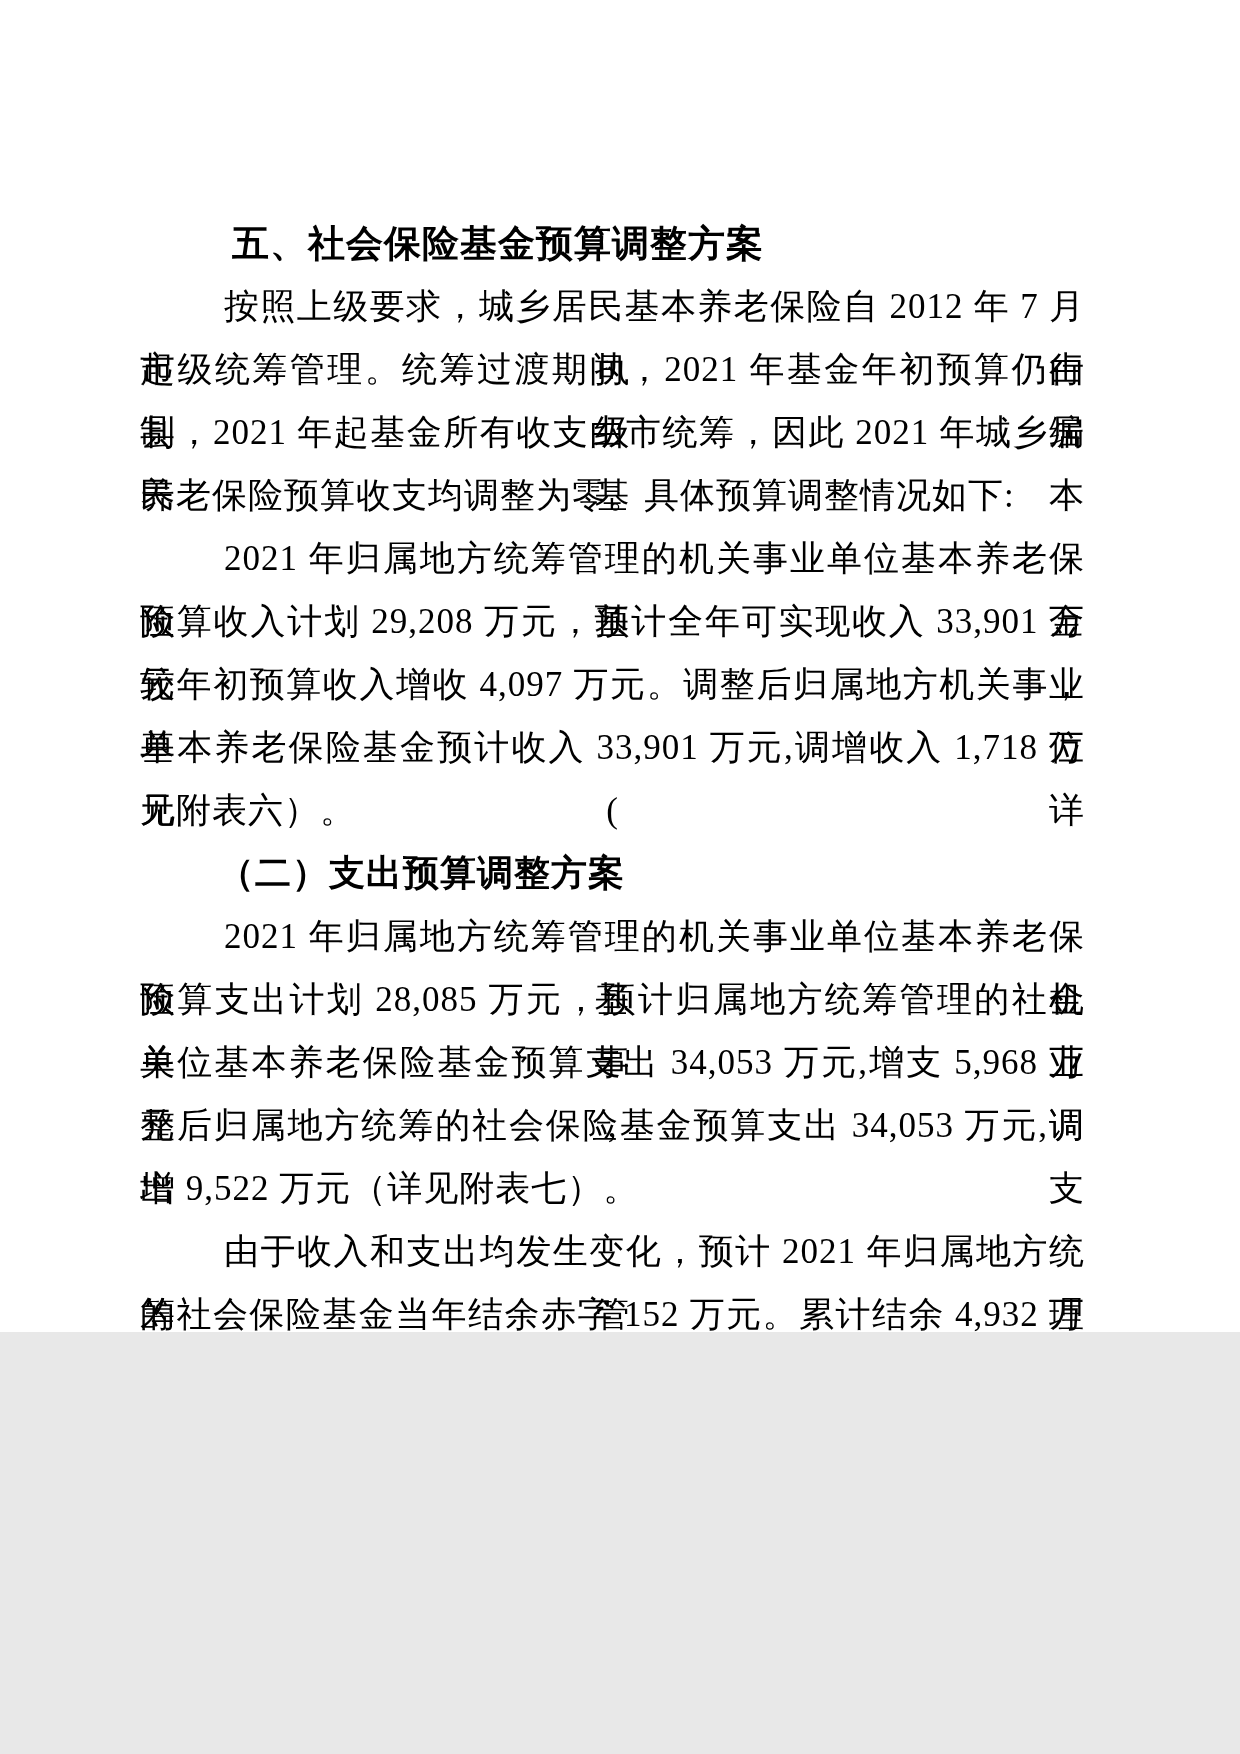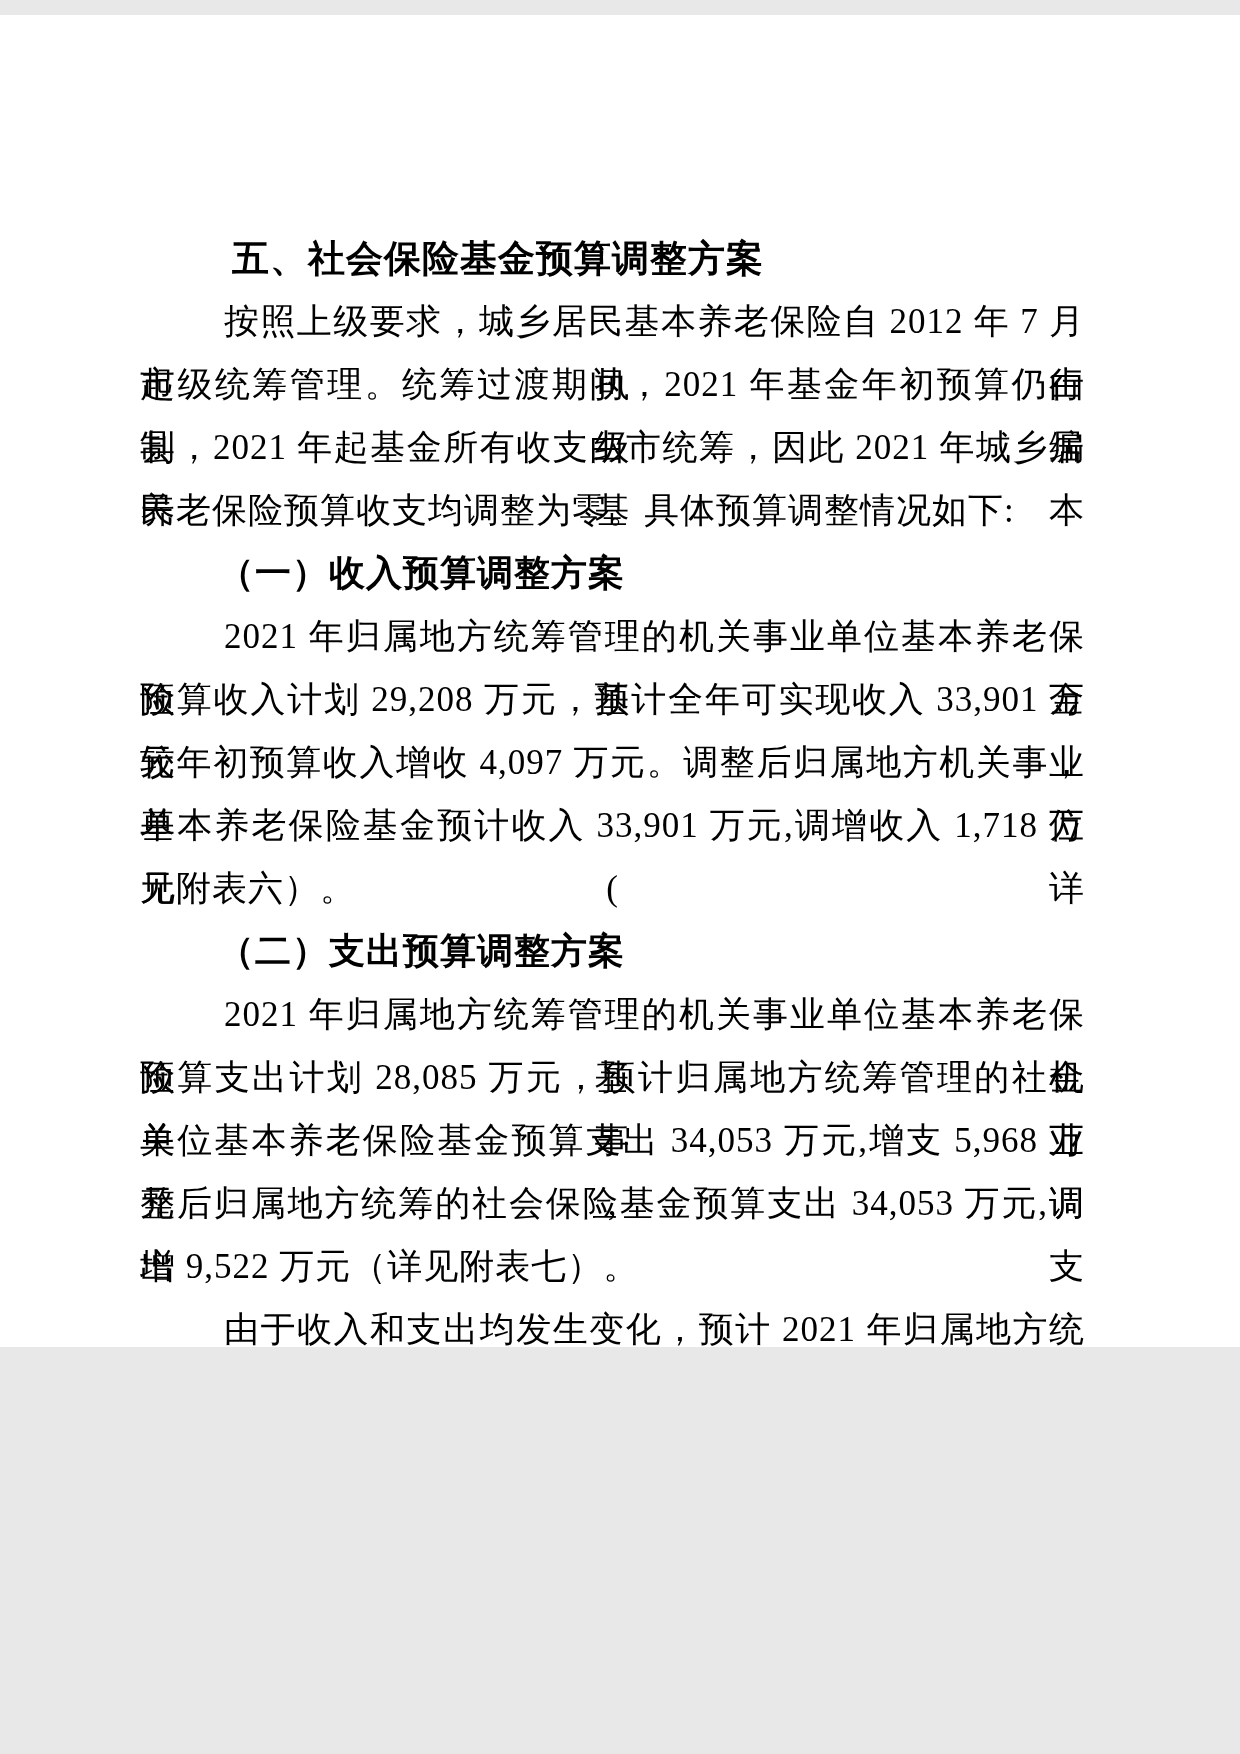--- a/index.html
+++ b/index.html
@@ -4,21 +4,21 @@
 <style>
   html, body {
     margin: 0;
     padding: 0;
     background: #e8e8e8;
   }
   .sheet {
     position: relative;
     width: 1240px;
     height: 1332px;
-    margin: 15px auto;
+    margin: 0 auto;
     background: #ffffff;
     color: #000000;
     font-family: "Liberation Serif", "DejaVu Serif", serif;
     overflow: hidden;
   }
   .text-column {
     position: absolute;
     left: 140px;
     top: 212px;
     width: 945px;
@@ -61,21 +61,20 @@
 </head>
 <body>
 
 <div class="sheet">
   <div class="text-column">
     <div class="line h1">五、社会保险基金预算调整方案</div>
     <div class="line j indent">按照上级要求，城乡居民基本养老保险自 2012 年 7 月起执行</div>
     <div class="line j">市级统筹管理。统筹过渡期间，2021 年基金年初预算仍由县级编</div>
     <div class="line j">制，2021 年起基金所有收支由市统筹，因此 2021 年城乡居民基本</div>
     <div class="line short">养老保险预算收支均调整为零。具体预算调整情况如下:</div>
-    <div class="line h2">（一）收入预算调整方案</div>
     <div class="line j indent">2021 年归属地方统筹管理的机关事业单位基本养老保险基金</div>
     <div class="line j">预算收入计划 29,208 万元，预计全年可实现收入 33,901 万元，</div>
     <div class="line j">较年初预算收入增收 4,097 万元。调整后归属地方机关事业单位</div>
     <div class="line j">基本养老保险基金预计收入 33,901 万元,调增收入 1,718 万元(详</div>
     <div class="line short">见附表六）。</div>
     <div class="line h2">（二）支出预算调整方案</div>
     <div class="line j indent">2021 年归属地方统筹管理的机关事业单位基本养老保险基金</div>
     <div class="line j">预算支出计划 28,085 万元，预计归属地方统筹管理的社机关事业</div>
     <div class="line j">单位基本养老保险基金预算支出 34,053 万元,增支 5,968 万元,调</div>
     <div class="line j">整后归属地方统筹的社会保险基金预算支出 34,053 万元,调增支</div>

